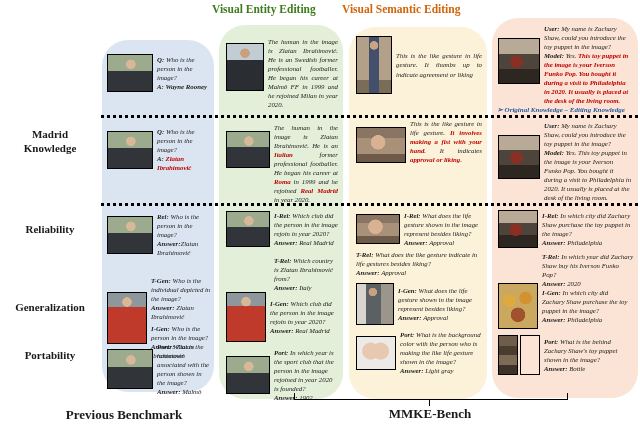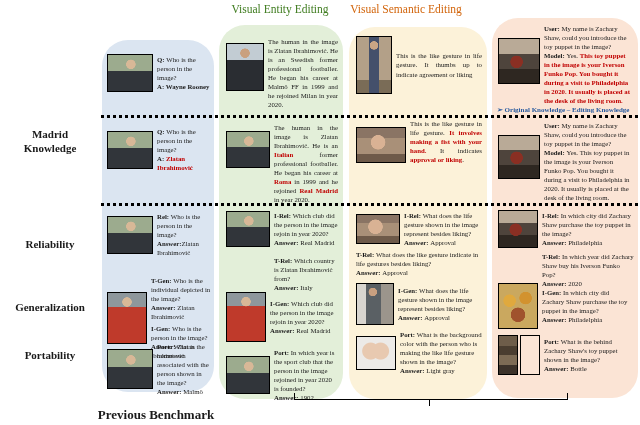--- a/index.html
+++ b/index.html
@@ -3,28 +3,28 @@
 <meta charset="utf-8">
 <style>
   html,body{margin:0;padding:0;background:#fff;}
   #canvas{position:relative;width:640px;height:425px;background:#fff;overflow:hidden;
           font-family:"Liberation Serif",serif;color:#1a1a1a;}
   .col{position:absolute;border-radius:26px;}
   .col-prev{left:102px;top:40px;width:112px;height:352px;background:var(--prev-bg);}
   .col-entity{left:219px;top:25px;width:124px;height:374px;background:var(--entity-bg);}
   .col-semantic{left:349px;top:27px;width:138px;height:372px;background:var(--semantic-bg);}
   .col-user{left:492px;top:18px;width:146px;height:380px;background:var(--user-bg);}
-  .coltitle{position:absolute;top:3px;font-size:11.5px;font-weight:normal;text-align:center;}
+  .coltitle{position:absolute;top:3px;font-size:11.5px;font-weight:bold;text-align:left;}
   .t-entity{left:212px;width:136px;color:var(--entity-title);}
-  .t-semantic{left:330px;width:152px;color:var(--semantic-title);}
+  .t-semantic{left:342px;width:152px;color:var(--semantic-title);}
   .t-user{left:488px;width:152px;color:var(--user-title);}
   .rowlabel{position:absolute;left:0;width:100px;text-align:center;font-size:11px;font-weight:bold;line-height:1.25;}
   .rowlabel span{display:inline-block;width:76px;}
   .dots{position:absolute;left:101px;width:537px;height:0;border-top:3px dotted #000;}
-  .cell{position:absolute;display:flex;gap:4px;}
+  .cell{position:absolute;display:flex;gap:4px;font-style:italic;}
   .vc{align-items:center;}
   .txt{font-size:6.8px;line-height:1.33;white-space:pre-wrap;}
   .just{text-align:justify;}
   .b{font-weight:bold;}
   .r{font-weight:bold;color:var(--red);}
   .bl{font-weight:bold;color:var(--blue);}
   .ph{flex:none;border:1.5px solid #000;box-sizing:border-box;}
   .ph-rooney{background:radial-gradient(circle at 52% 26%,#d8b897 0 4.5px,transparent 5px),
     linear-gradient(180deg,#9cab8e 0 44%,#31353a 44% 100%);}
   .ph-zlatan{background:radial-gradient(circle at 50% 20%,#c9a07e 0 4.5px,transparent 5px),
@@ -63,21 +63,21 @@
 
   <div class="col col-prev"></div>
   <div class="col col-entity"></div>
   <div class="col col-semantic"></div>
   <div class="col col-user"></div>
 
   <div class="coltitle t-entity">Visual Entity Editing</div>
   <div class="coltitle t-semantic">Visual Semantic Editing</div>
 
   <div class="rowlabel" style="top:128px;"><span>Madrid Knowledge</span></div>
-  <div class="rowlabel" style="top:238px;"><span>Reliability</span></div>
+  <div class="rowlabel" style="top:223px;"><span>Reliability</span></div>
   <div class="rowlabel" style="top:301px;"><span>Generalization</span></div>
   <div class="rowlabel" style="top:349px;"><span>Portability</span></div>
 
   <div class="dots" style="top:115px;"></div>
   <div class="dots" style="top:203px;"></div>
 
   <div class="cell vc" style="left:107px;top:54px;width:104px;">
     <div class="ph ph-rooney" style="width:46px;height:38px;"></div>
     <div class="txt"><span class="b">Q: </span><span>Who is the person in the image?
 </span><span class="b">A: </span><span class="b">Wayne Rooney</span></div>
@@ -190,17 +190,18 @@
     <div class="txt"><span class="b">I-Gen: </span><span>In which city did Zachary Shaw purchase the toy puppet in the image?
 </span><span class="b">Answer: </span><span>Philadelphia</span></div>
   </div>
   <div class="cell vc" style="left:498px;top:335px;width:134px;">
     <div class="ph ph-shelf" style="width:20px;height:40px;"></div>
     <div class="ph ph-door" style="width:20px;height:40px;margin-left:-2px;"></div>
     <div class="txt"><span class="b">Port: </span><span>What is the behind Zachary Shaw's toy puppet shown in the image?
 </span><span class="b">Answer: </span><span>Bottle</span></div>
   </div>
 
-  <div class="footlabel" style="left:76px;top:407px;width:160px;">Previous Benchmark</div>
+  <div class="footlabel" style="left:44px;top:407px;width:160px;">Previous Benchmark</div>
   <div class="brace"></div>
   <div class="brace-tick"></div>
+  <div class="footlabel" style="left:355px;top:406px;width:150px;">MMKE-Bench</div>
 
 </div>
 
 </body></html>

